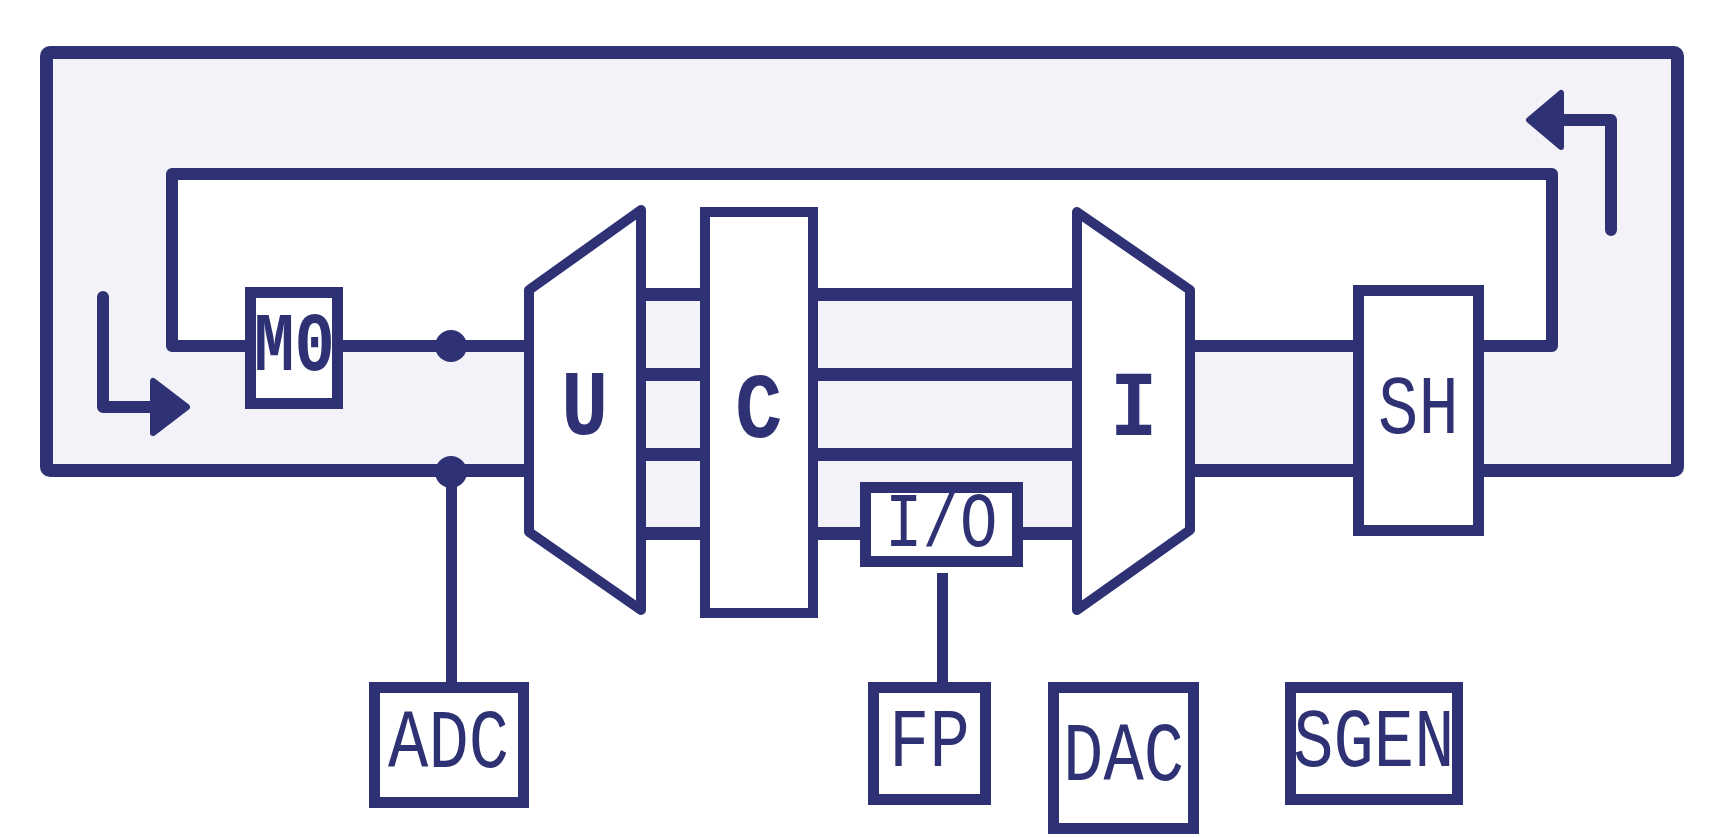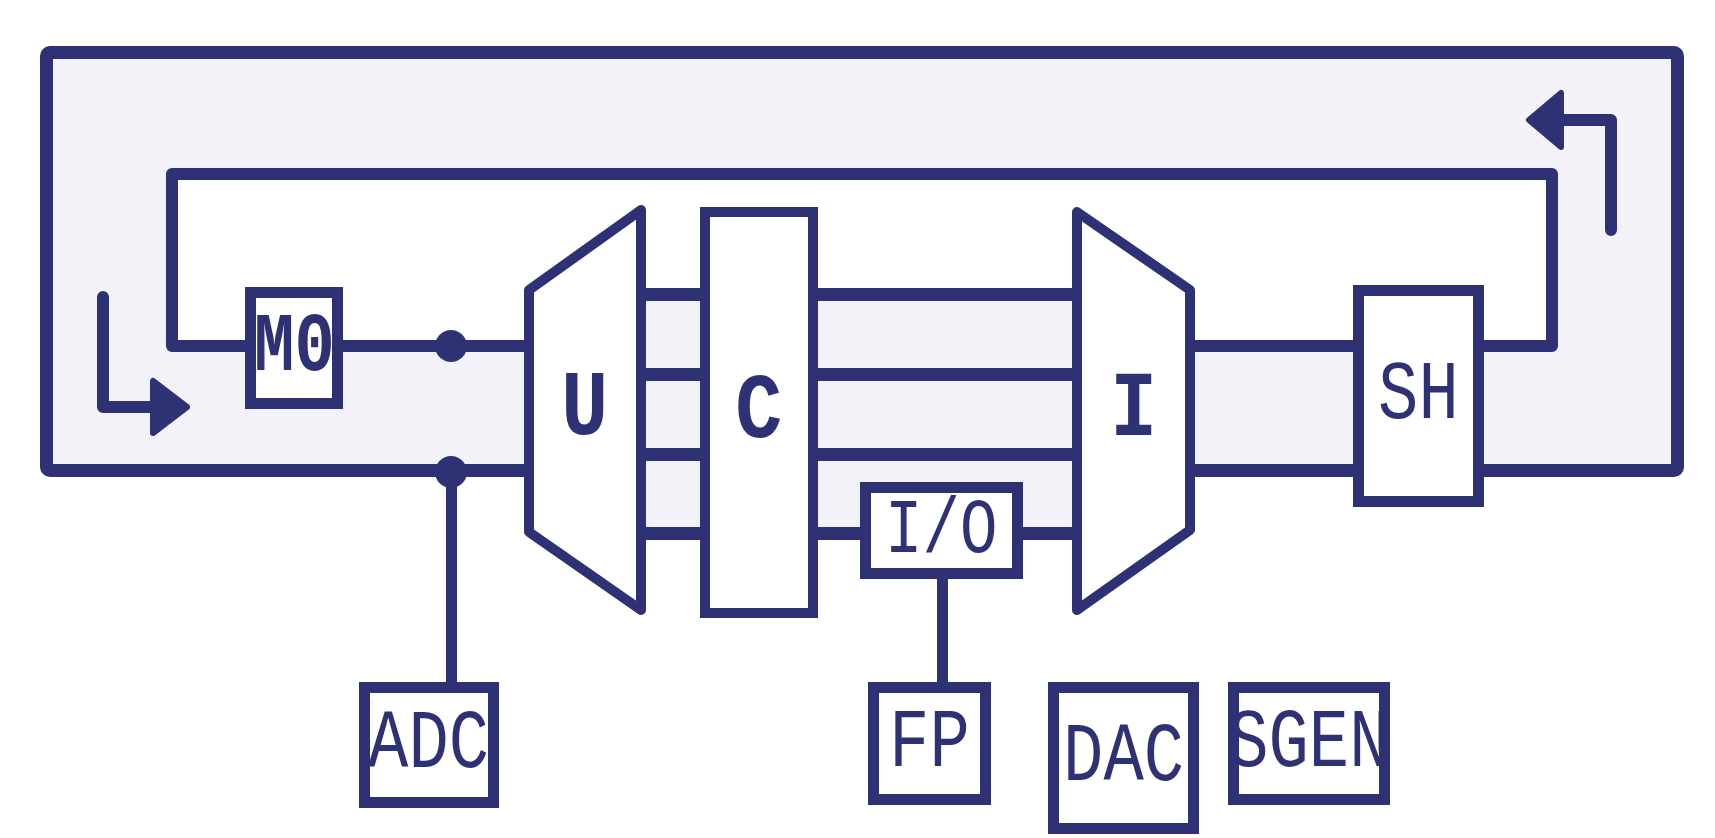--- a/index.html
+++ b/index.html
@@ -85,32 +85,32 @@
   <div class="abs shape-label" style="left:1077px;top:212px;width:113px;height:398px">
     <span class="lbl lbl-big">I</span>
   </div>
 
   <div class="abs wire-v" style="left:446px;top:472px;height:215px"></div>
   <div class="abs wire-v" style="left:937px;top:573px;height:114px"></div>
 
   <div class="abs box" style="left:245px;top:287px;width:98px;height:122px">
     <span class="lbl lbl-m">M0</span>
   </div>
-  <div class="abs box" style="left:1353px;top:285px;width:131px;height:222px">
+  <div class="abs box" style="left:1353px;top:285px;width:131px;height:251px">
     <span class="lbl lbl-s">SH</span>
   </div>
-  <div class="abs box" style="left:860px;top:482px;width:163px;height:97px">
+  <div class="abs box" style="left:860px;top:482px;width:163px;height:85px">
     <span class="lbl lbl-io">I/O</span>
   </div>
-  <div class="abs box" style="left:359px;top:682px;width:140px;height:126px">
+  <div class="abs box" style="left:369px;top:682px;width:160px;height:126px">
     <span class="lbl lbl-s">ADC</span>
   </div>
   <div class="abs box" style="left:868px;top:682px;width:123px;height:123px">
     <span class="lbl lbl-s">FP</span>
   </div>
   <div class="abs box" style="left:1048px;top:682px;width:151px;height:152px">
     <span class="lbl lbl-s">DAC</span>
   </div>
-  <div class="abs box" style="left:1228px;top:682px;width:162px;height:123px">
+  <div class="abs box" style="left:1285px;top:682px;width:178px;height:123px">
     <span class="lbl lbl-s">SGEN</span>
   </div>
 
 </div>
 
 </body></html>

